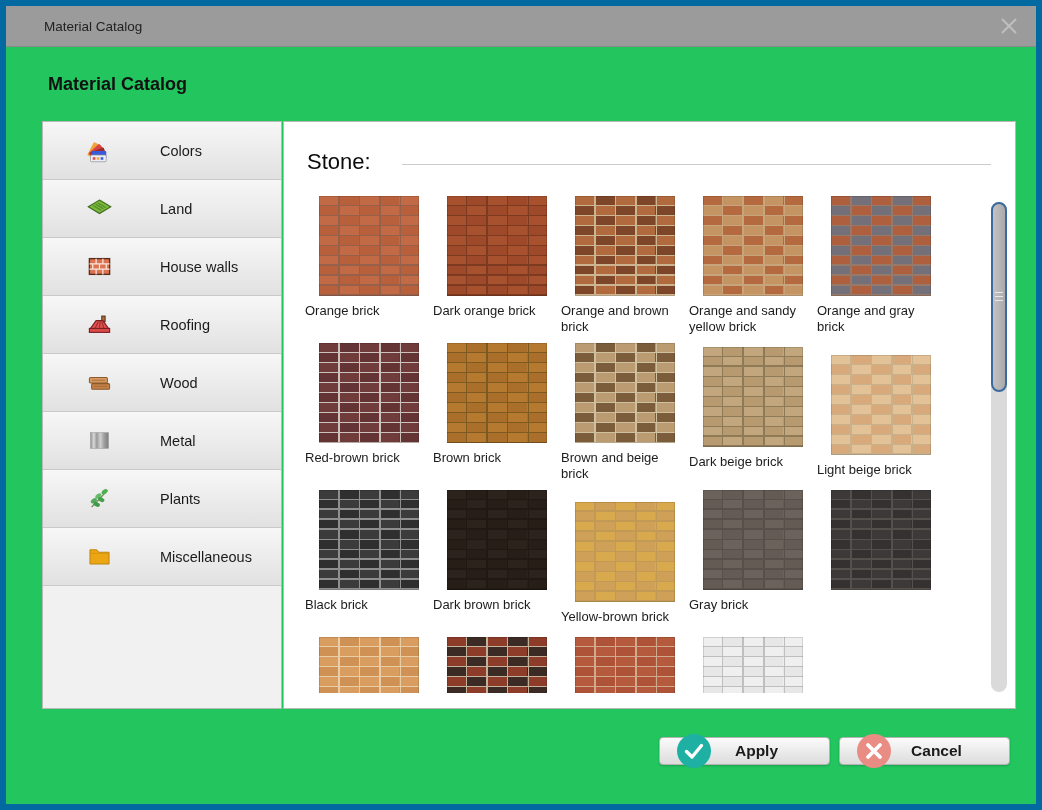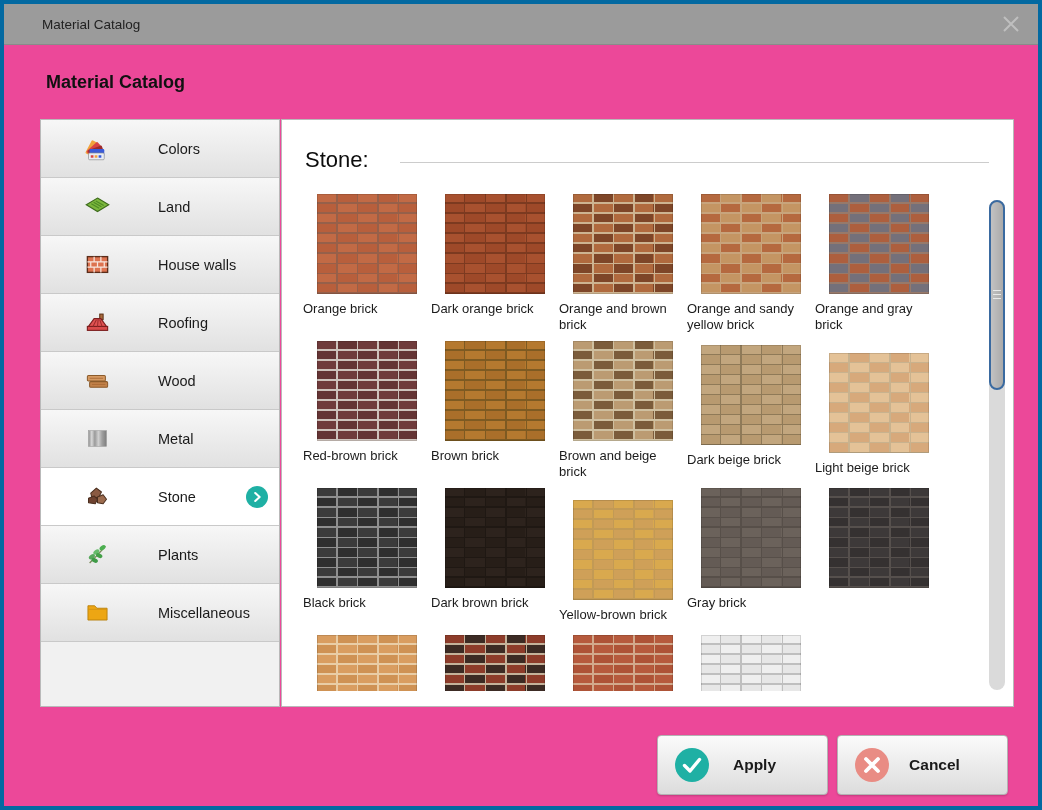--- a/index.html
+++ b/index.html
@@ -2,22 +2,22 @@
 <html style="--accent-teal: #1fb0a4; --cancel-red: #e98c84; --scrollbar-thumb-border: #3a6aa0; --titlebar: #9b9b9b;"><head>
 <meta charset="utf-8">
 <style>
   html,body{margin:0;padding:0;}
   body{
     width:1042px;height:810px;position:relative;
     font-family:"Liberation Sans", sans-serif;
     background:#bfbfbf;overflow:hidden;
   }
   .dialog{
-    position:absolute;inset:0;background:#ec4899;
-    border:4px solid #0369a1;box-sizing:border-box;
+    position:absolute;inset:0;background:#22c55e;
+    border:6px solid #0369a1;box-sizing:border-box;
   }
   
   .titlebar{
     position:absolute;top:0;left:0;right:0;height:40px;
     background:var(--titlebar,#9b9b9b);
     border-bottom:1px solid #8a8a8a;
     display:flex;align-items:center;
   }
   .titlebar-text{margin-left:38px;font-size:13.5px;color:#222;}
   .close-btn{
@@ -79,21 +79,21 @@
     position:absolute;left:0;top:0;width:16px;height:190px;box-sizing:border-box;
     background:linear-gradient(to right,#c2c2c2,#aaaaaa);
     border:2px solid var(--scrollbar-thumb-border,#3a6aa0);border-radius:9px;cursor:grab;
   }
   .sb-grip{
     position:absolute;left:2px;right:2px;top:50%;margin-top:-5px;height:10px;
     background:repeating-linear-gradient(to bottom,#e9e9e9 0 1.5px, transparent 1.5px 4px);
   }
   
   .btn{
-    position:absolute;top:731px;width:171px;height:60px;
+    position:absolute;top:731px;width:171px;height:28px;
     background:linear-gradient(#fbfbfb,#dcdcdc);
     border:1px solid #b3b3b3;border-radius:4px;
     box-shadow:0 1px 2px rgba(0,0,0,.18);
     display:flex;align-items:center;cursor:pointer;box-sizing:border-box;
   }
   .btn-apply{left:653px;}
   .btn-cancel{left:833px;}
   .btn-icon{width:36px;height:36px;margin-left:16px;flex:0 0 auto;}
   .btn-label{flex:1;text-align:center;margin-right:28px;font-weight:bold;font-size:15.5px;color:#1a1a1a;}
 </style>
@@ -174,33 +174,20 @@
               <stop offset="0.55" stop-color="#d0d0d0"></stop>
             <stop offset="0.75" stop-color="#a0a0a0"></stop>
               <stop offset="1" stop-color="#7d7d7d"></stop>
           </linearGradient>
         </defs>
         <rect x="4" y="5" width="16" height="14" fill="url(#mgrad)" stroke="#9a9a9a" stroke-width="0.5"></rect>
       </svg>
       <span class="side-label">Metal</span>
     </div>
 
-    <div class="side-item selected">
-      <svg class="side-icon" viewBox="0 0 24 24" stroke="#4a2e1e" stroke-width="0.9" stroke-linejoin="round">
-        <polygon points="6,9 11,4.5 15.5,8 13,13 7,13" fill="#8a5a42"></polygon>
-        <polygon points="4,13.5 9,11.5 12,14.5 10,18.5 4,17.5" fill="#6e4230"></polygon>
-        <polygon points="12,12.5 17,10.5 20,14.5 17,18.5 12,17.5" fill="#9c6b4e"></polygon>
-      </svg>
-      <span class="side-label">Stone</span>
-      <span class="arrow-btn">
-        <svg width="14" height="14" viewBox="0 0 16 16">
-          <path d="M6 3.5 L11 8 L6 12.5" stroke="#ffffff" stroke-width="2.4" fill="none" stroke-linecap="round" stroke-linejoin="round"></path>
-        </svg>
-      </span>
-    </div>
 
     <div class="side-item">
       <svg class="side-icon" viewBox="0 0 24 24">
         <path d="M5 19.5 C10 14.5 14 10.5 19 4.5" stroke="#7a8a5a" stroke-width="1.2" fill="none"></path>
         <ellipse cx="16.5" cy="6" rx="3" ry="1.9" fill="#4caf50" transform="rotate(-35 16.5 6)"></ellipse>
         <ellipse cx="11" cy="9.8" rx="3" ry="1.9" fill="#66bb6a" transform="rotate(-35 11 9.8)"></ellipse>
         <ellipse cx="13.5" cy="13" rx="3" ry="1.9" fill="#43a047" transform="rotate(25 13.5 13)"></ellipse>
         <ellipse cx="7" cy="14" rx="3" ry="1.9" fill="#57a85c" transform="rotate(-35 7 14)"></ellipse>
         <ellipse cx="9.5" cy="17.2" rx="3" ry="1.9" fill="#3e9a46" transform="rotate(25 9.5 17.2)"></ellipse>
       </svg>

